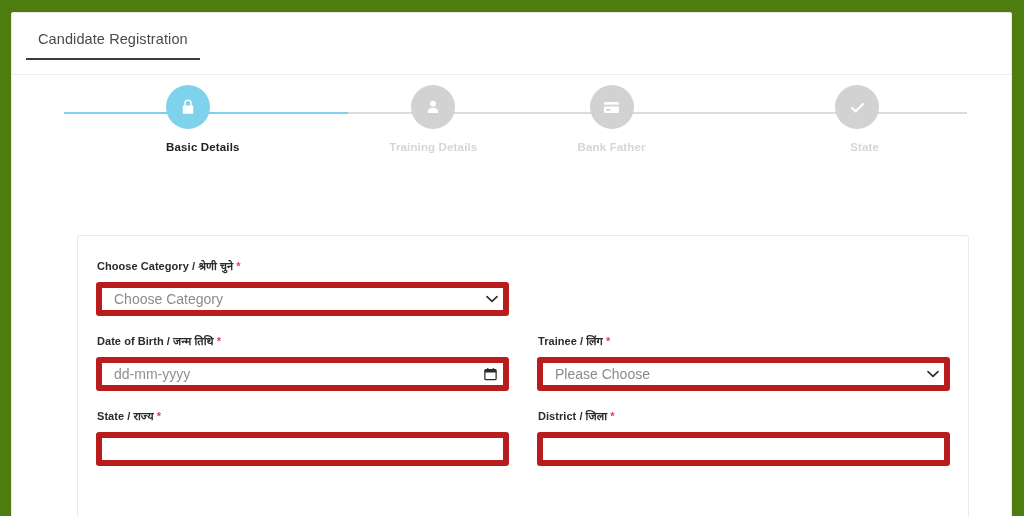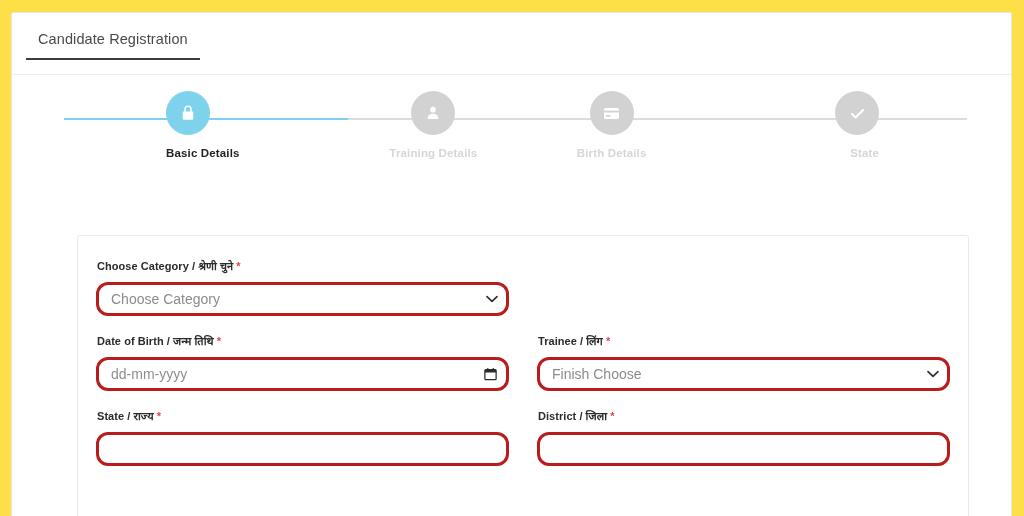--- a/index.html
+++ b/index.html
@@ -6,21 +6,21 @@
   html, body {
     margin: 0; padding: 0;
     width: 1024px; height: 516px;
     background: #ffffff;
     font-family: "Liberation Sans", "DejaVu Sans", sans-serif;
     overflow: hidden;
   }
   .page {
     position: relative;
     width: 1024px; height: 516px;
-    background: #fde047;
+    background: #4d7c0f;
   }
 
   
   .panel {
     position: absolute;
     left: 11px; top: 12px;
     width: 1001px; height: 520px;
     background: #ffffff;
     border: 1px solid #e8e8e8;
     border-radius: 2px;
@@ -46,21 +46,21 @@
 
   
   .stepper-wrap {
     position: relative;
     margin: 0;
     padding: 0;
     height: 112px;
   }
   .stepper {
     position: absolute;
-    left: 52px; right: 44px; top: 16px;
+    left: 52px; right: 44px; top: 10px;
     height: 92px;
   }
   .rail {
     position: absolute;
     left: 0; right: 0; top: 27px;
     height: 1.5px;
     background: #dcdcdc;
   }
   .rail-done {
     position: absolute;
@@ -134,22 +134,22 @@
   .req { color: #e0414f; font-weight: bold; }
 
   .control {
     position: relative;
     height: 34px;
   }
   .control input.txt,
   .control .sel {
     width: 100%;
     height: 34px;
-    border: 3px solid #b91c1c;
-    border-radius: 12px;
+    border: 6px solid #b91c1c;
+    border-radius: 3px;
     background: #ffffff;
     font-size: 14px;
     font-family: "Liberation Sans", "DejaVu Sans", sans-serif;
     color: #8b8b8b;
     padding: 0 12px;
     outline: none;
     display: flex;
     align-items: center;
   }
   .control input.txt::placeholder { color: #8f8f8f; }
@@ -211,21 +211,21 @@
           </div>
 
           <div class="step">
             <div class="circle">
               <svg width="19" height="19" viewBox="0 0 24 24">
                 <rect x="2.5" y="5" width="19" height="14" rx="2" fill="#ffffff"></rect>
                 <rect x="2.5" y="8.4" width="19" height="2.3" fill="#d2d2d2"></rect>
                 <rect x="5" y="14" width="6" height="2" rx="1" fill="#d2d2d2"></rect>
               </svg>
             </div>
-            <div class="step-label">Birth Details</div>
+            <div class="step-label">Bank Father</div>
           </div>
 
           <div class="step">
             <div class="circle">
               <svg width="19" height="19" viewBox="0 0 24 24">
                 <path fill="none" stroke="#ffffff" stroke-width="2.6" stroke-linecap="round" stroke-linejoin="round" d="M5 12.5l4.6 4.5L19 7.5"></path>
               </svg>
             </div>
             <div class="step-label">State</div>
           </div>
@@ -271,21 +271,21 @@
             </svg>
           </div>
         </div>
         <div class="col">
           <label class="fld">
             <span>Trainee / लिंग</span>
             <span class="req">*</span>
           </label>
           <div class="control">
             <div class="sel">
-              <span class="val">Finish Choose</span>
+              <span class="val">Please Choose</span>
             </div>
             <svg class="chev" width="12" height="8" viewBox="0 0 12 8">
               <path fill="none" stroke="#2b2b2b" stroke-width="1.6" stroke-linecap="round" stroke-linejoin="round" d="M1 1.6L6 6.4 11 1.6"></path>
             </svg>
           </div>
         </div>
       </div>
 
       <div class="row">
         <div class="col">

